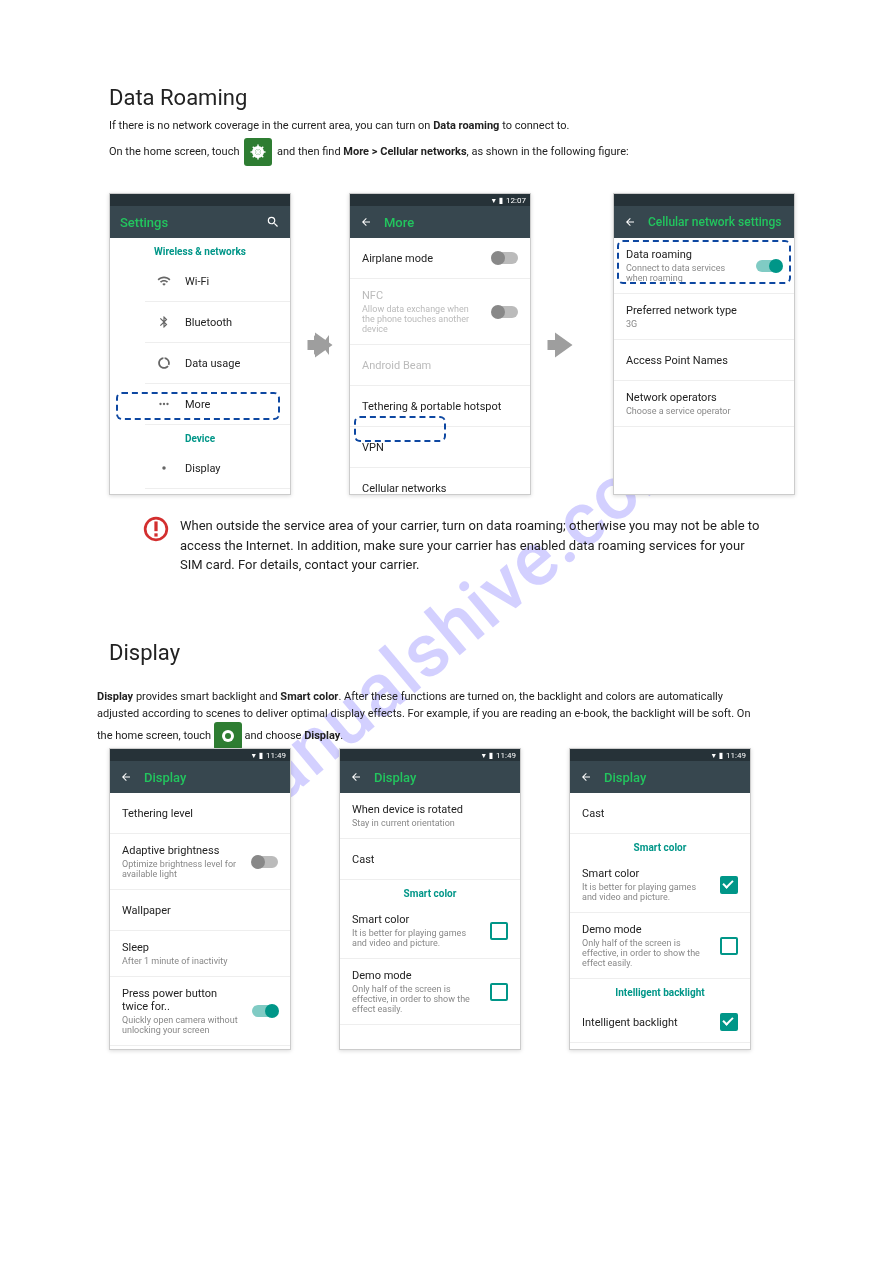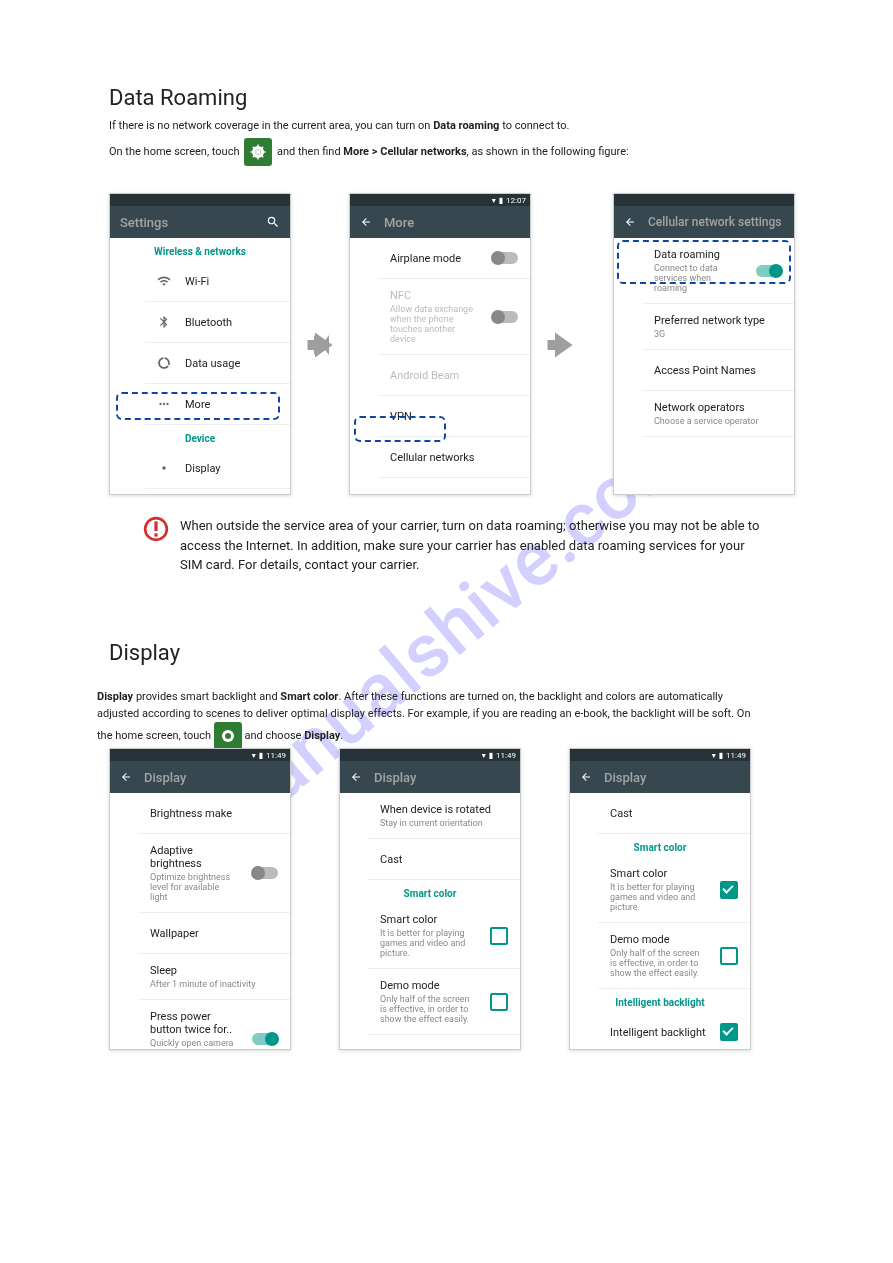--- a/index.html
+++ b/index.html
@@ -8,25 +8,25 @@
   .section-h { position:absolute; font-size:22px; color:#222; font-weight:400;}
   .body-txt { position:absolute; font-size:11px; color:#222; line-height:1.5; }
   .body-txt b { font-weight:700;}
   .note-txt { position:absolute; font-size:13px; color:#222; line-height:1.5; width:590px;}
   .icon-app { position:absolute; width:28px; height:28px; background:#2e7d32; border-radius:3px; display:flex; align-items:center; justify-content:center;}
   .icon-app svg { width:18px; height:18px;}
   .icon-warn { position:absolute; width:26px; height:26px; }
   .phone { position:absolute; width:180px; background:#fff; border:1px solid #ccc; box-shadow:0 1px 4px rgba(0,0,0,.15); font-size:11px; color:#222; overflow:hidden;}
   .statusbar { background:#263238; height:12px; color:#fff; font-size:8px; display:flex; justify-content:flex-end; align-items:center; padding:0 4px; gap:3px;}
   .statusbar span { font-size:8px; }
-  .appbar { background:#37474f; color:#a3a3a3; height:32px; display:flex; align-items:center; padding:0 10px; gap:12px; font-size:13px; font-weight:500;}
+  .appbar { background:#37474f; color:#22c55e; height:32px; display:flex; align-items:center; padding:0 10px; gap:12px; font-size:13px; font-weight:500;}
   .appbar .back { width:12px; height:12px; }
   .appbar .search { margin-left:auto; width:14px; height:14px; }
   .cat { color:#009688; font-size:10px; font-weight:700; padding:8px 12px 4px;text-align:center; }
-  .row { display:flex; align-items:center; padding:10px 12px; border-bottom:1px solid #eee; gap:14px; position:relative; min-height:20px;margin-left:28px;}
+  .row { display:flex; align-items:center; padding:10px 12px; border-bottom:1px solid #eee; gap:14px; position:relative; min-height:20px;}
   .row .lab { font-size:11px; color:#222; }
   .row .sub { font-size:9px; color:#888; margin-top:2px;}
   .row .col { display:flex; flex-direction:column; flex:1;}
   .row .ic { width:14px; height:14px; fill:#666;}
   .toggle { width:26px; height:12px; border-radius:6px; background:#bbb; position:relative; flex-shrink:0;}
   .toggle::after { content:""; position:absolute; width:14px; height:14px; background:#888; border-radius:50%; top:-1px; left:-1px;}
   .toggle.on { background:#80cbc4;}
   .toggle.on::after { background:#009688; left:13px;}
   .check { width:14px; height:14px; border:2px solid #009688; border-radius:2px; flex-shrink:0; position:relative;}
   .check.on { background:#009688;}
@@ -138,20 +138,23 @@
         <div class="col">
           <span class="lab">NFC</span>
           <span class="sub">Allow data exchange when the phone touches another device</span>
         </div>
         <div class="toggle"></div>
       </div>
     <div class="row disabled">
         <span class="lab">Android Beam</span>
       </div>
     <div class="row">
+        <span class="lab">Tethering &amp; portable hotspot</span>
+      </div>
+    <div class="row">
         <span class="lab">VPN</span>
       </div>
     <div class="row">
         <span class="lab">Cellular networks</span>
       </div>
 
     <div class="dashed" style="left:4px; top:222px; width:88px; height:22px;"></div>
   </div>
 
   <div class="arrow" style="left:545px; top:325px;"><svg viewBox="0 0 24 24">
@@ -217,21 +220,21 @@
         <span>▮</span>
         <span>11:49</span>
       </div>
     <div class="appbar">
         <svg class="back" viewBox="0 0 24 24" fill="#fff">
           <path d="M20 11H7.83l5.59-5.59L12 4l-8 8 8 8 1.41-1.41L7.83 13H20v-2z"></path>
         </svg>
         <span>Display</span>
       </div>
     <div class="row">
-        <span class="lab">Brightness make</span>
+        <span class="lab">Tethering level</span>
       </div>
     <div class="row">
         <div class="col">
           <span class="lab">Adaptive brightness</span>
           <span class="sub">Optimize brightness level for available light</span>
         </div>
         <div class="toggle"></div>
       </div>
     <div class="row">
         <span class="lab">Wallpaper</span>

